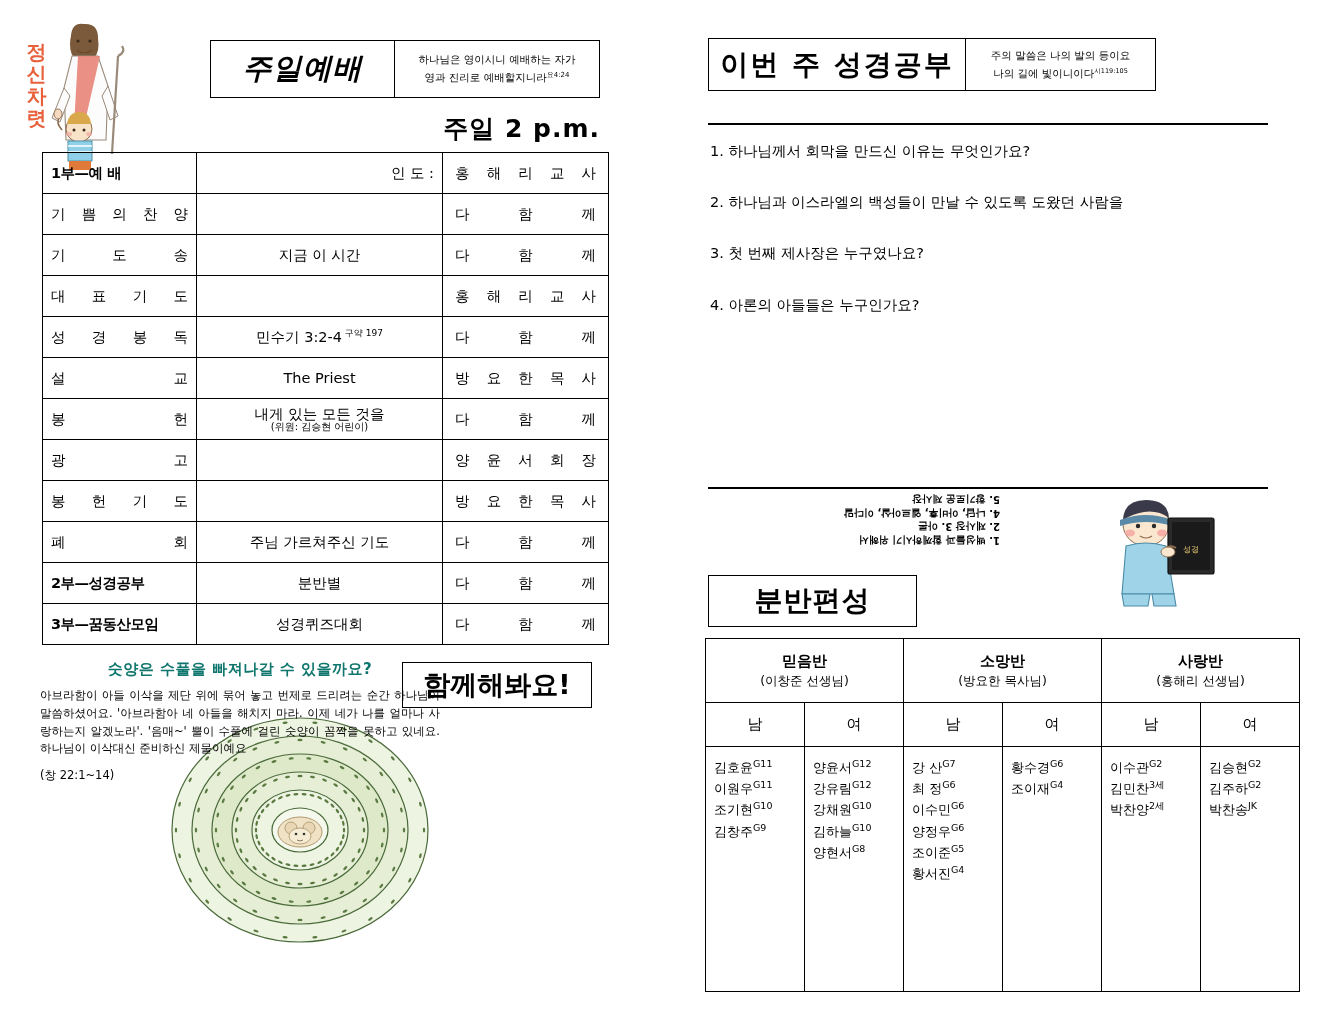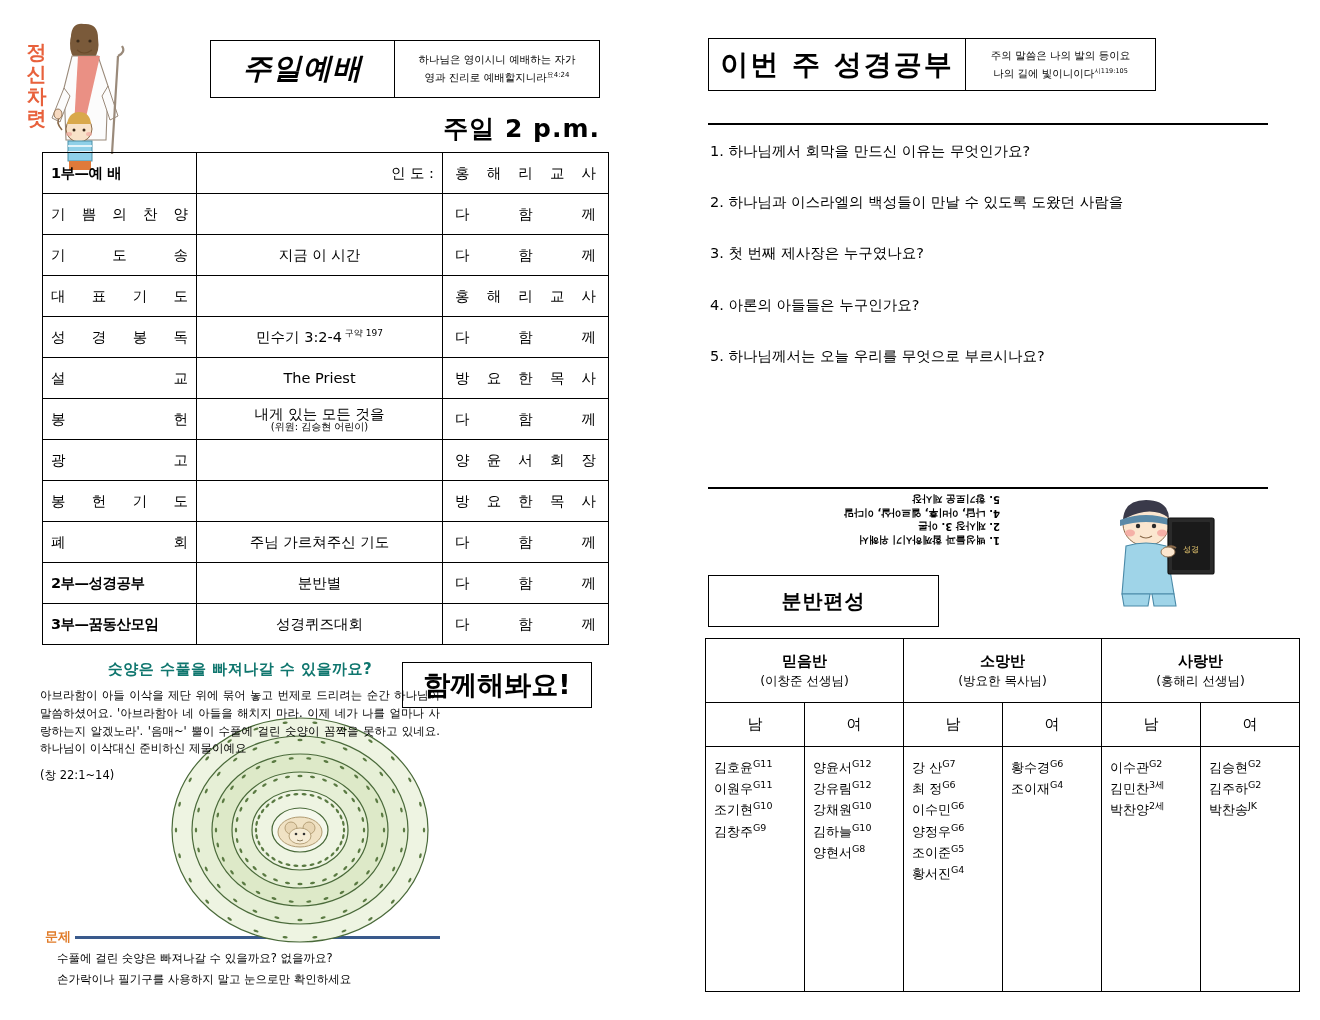--- a/index.html
+++ b/index.html
@@ -123,23 +123,23 @@
     transform:rotate(180deg);
     font-size:10px; line-height:1.35; font-weight:bold;
     text-align:left;
   }
 
   
   .boy-art { position:absolute; left:1100px; top:490px; width:130px; height:120px; }
 
   .section-box {
     position:absolute; left:708px; top:575px;
-    border:1px solid #000; width:231px; height:52px;
+    border:1px solid #000; width:209px; height:52px;
     display:flex; align-items:center; justify-content:center;
-    font-size:20px; font-weight:bold; letter-spacing:1px;
+    font-size:28px; font-weight:bold; letter-spacing:1px;
   }
 
   
   table.classes {
     position:absolute; left:705px; top:638px;
     width:595px; border-collapse:collapse; table-layout:fixed;
   }
   table.classes th, table.classes td { border:1px solid #000; }
   table.classes th.cls-head {
     height:64px; font-size:15px; font-weight:bold; line-height:1.45;
@@ -587,48 +587,39 @@
         <circle cx="149" cy="126" r="6" fill="#e8d6b4" stroke="#b09a70" stroke-width="0.9"></circle>
         <ellipse cx="140" cy="134" rx="11" ry="8" fill="#f6ecd6" stroke="#b09a70" stroke-width="0.9"></ellipse>
         <circle cx="136" cy="132" r="1.3" fill="#333"></circle>
           <circle cx="144" cy="132" r="1.3" fill="#333"></circle>
         <path d="M137 138 Q140 140 143 138" fill="none" stroke="#8a7a5a" stroke-width="1"></path>
       </svg>
       <div class="act-body">아브라함이 아들 이삭을 제단 위에 묶어 놓고 번제로 드리려는 순간 하나님이 말씀하셨어요. '아브라함아 네 아들을 해치지 마라. 이제 네가 나를 얼마나 사랑하는지 알겠노라'. '음매~' 뿔이 수풀에 걸린 숫양이 꼼짝을 못하고 있네요. 하나님이 이삭대신 준비하신 제물이예요</div>
       <div class="act-ref">(창 22:1~14)</div>
     </div>
 
-    <div class="problem">
-      <div class="problem-head">
-        <span class="problem-label">문제</span>
-        <span class="problem-rule"></span>
-      </div>
-      <div class="problem-text">수풀에 걸린 숫양은 빠져나갈 수 있을까요? 없을까요?</div>
-      <div class="problem-text">손가락이나 필기구를 사용하지 말고 눈으로만 확인하세요</div>
-    </div>
   </div>
 
   <div class="right-col">
     <div class="r-title-row">
       <div class="r-title-box">이번 주 성경공부</div>
       <div class="r-verse-box">
         <span>주의 말씀은 나의 발의 등이요</span>
         <span>
           <span>나의 길에 빛이니이다</span><span class="ref">시119:105</span>
         </span>
       </div>
     </div>
 
     <div class="hr-top"></div>
     <div class="questions" id="q-list">
         <div class="q-item"><span>1. 하나님께서 회막을 만드신 이유는 무엇인가요?</span></div>
         <div class="q-item"><span>2. 하나님과 이스라엘의 백성들이 만날 수 있도록 도왔던 사람을</span></div>
         <div class="q-item"><span>3. 첫 번째 제사장은 누구였나요?</span></div>
         <div class="q-item"><span>4. 아론의 아들들은 누구인가요?</span></div>
-        <div class="q-item"><span>5. 하나님께서는 오늘 우리를 무엇으로 부르시나요?</span></div>
       </div>
     <div class="hr-bottom"></div>
   </div>
 
   <div class="answers" id="answers">
       <div>1. 백성들과 함께하시기 위해서</div>
       <div>2. 제사장  3. 아론</div>
       <div>4. 나답, 아비후, 엘르아살, 이다말</div>
       <div>5. 향기로운 제사장</div>
     </div>

